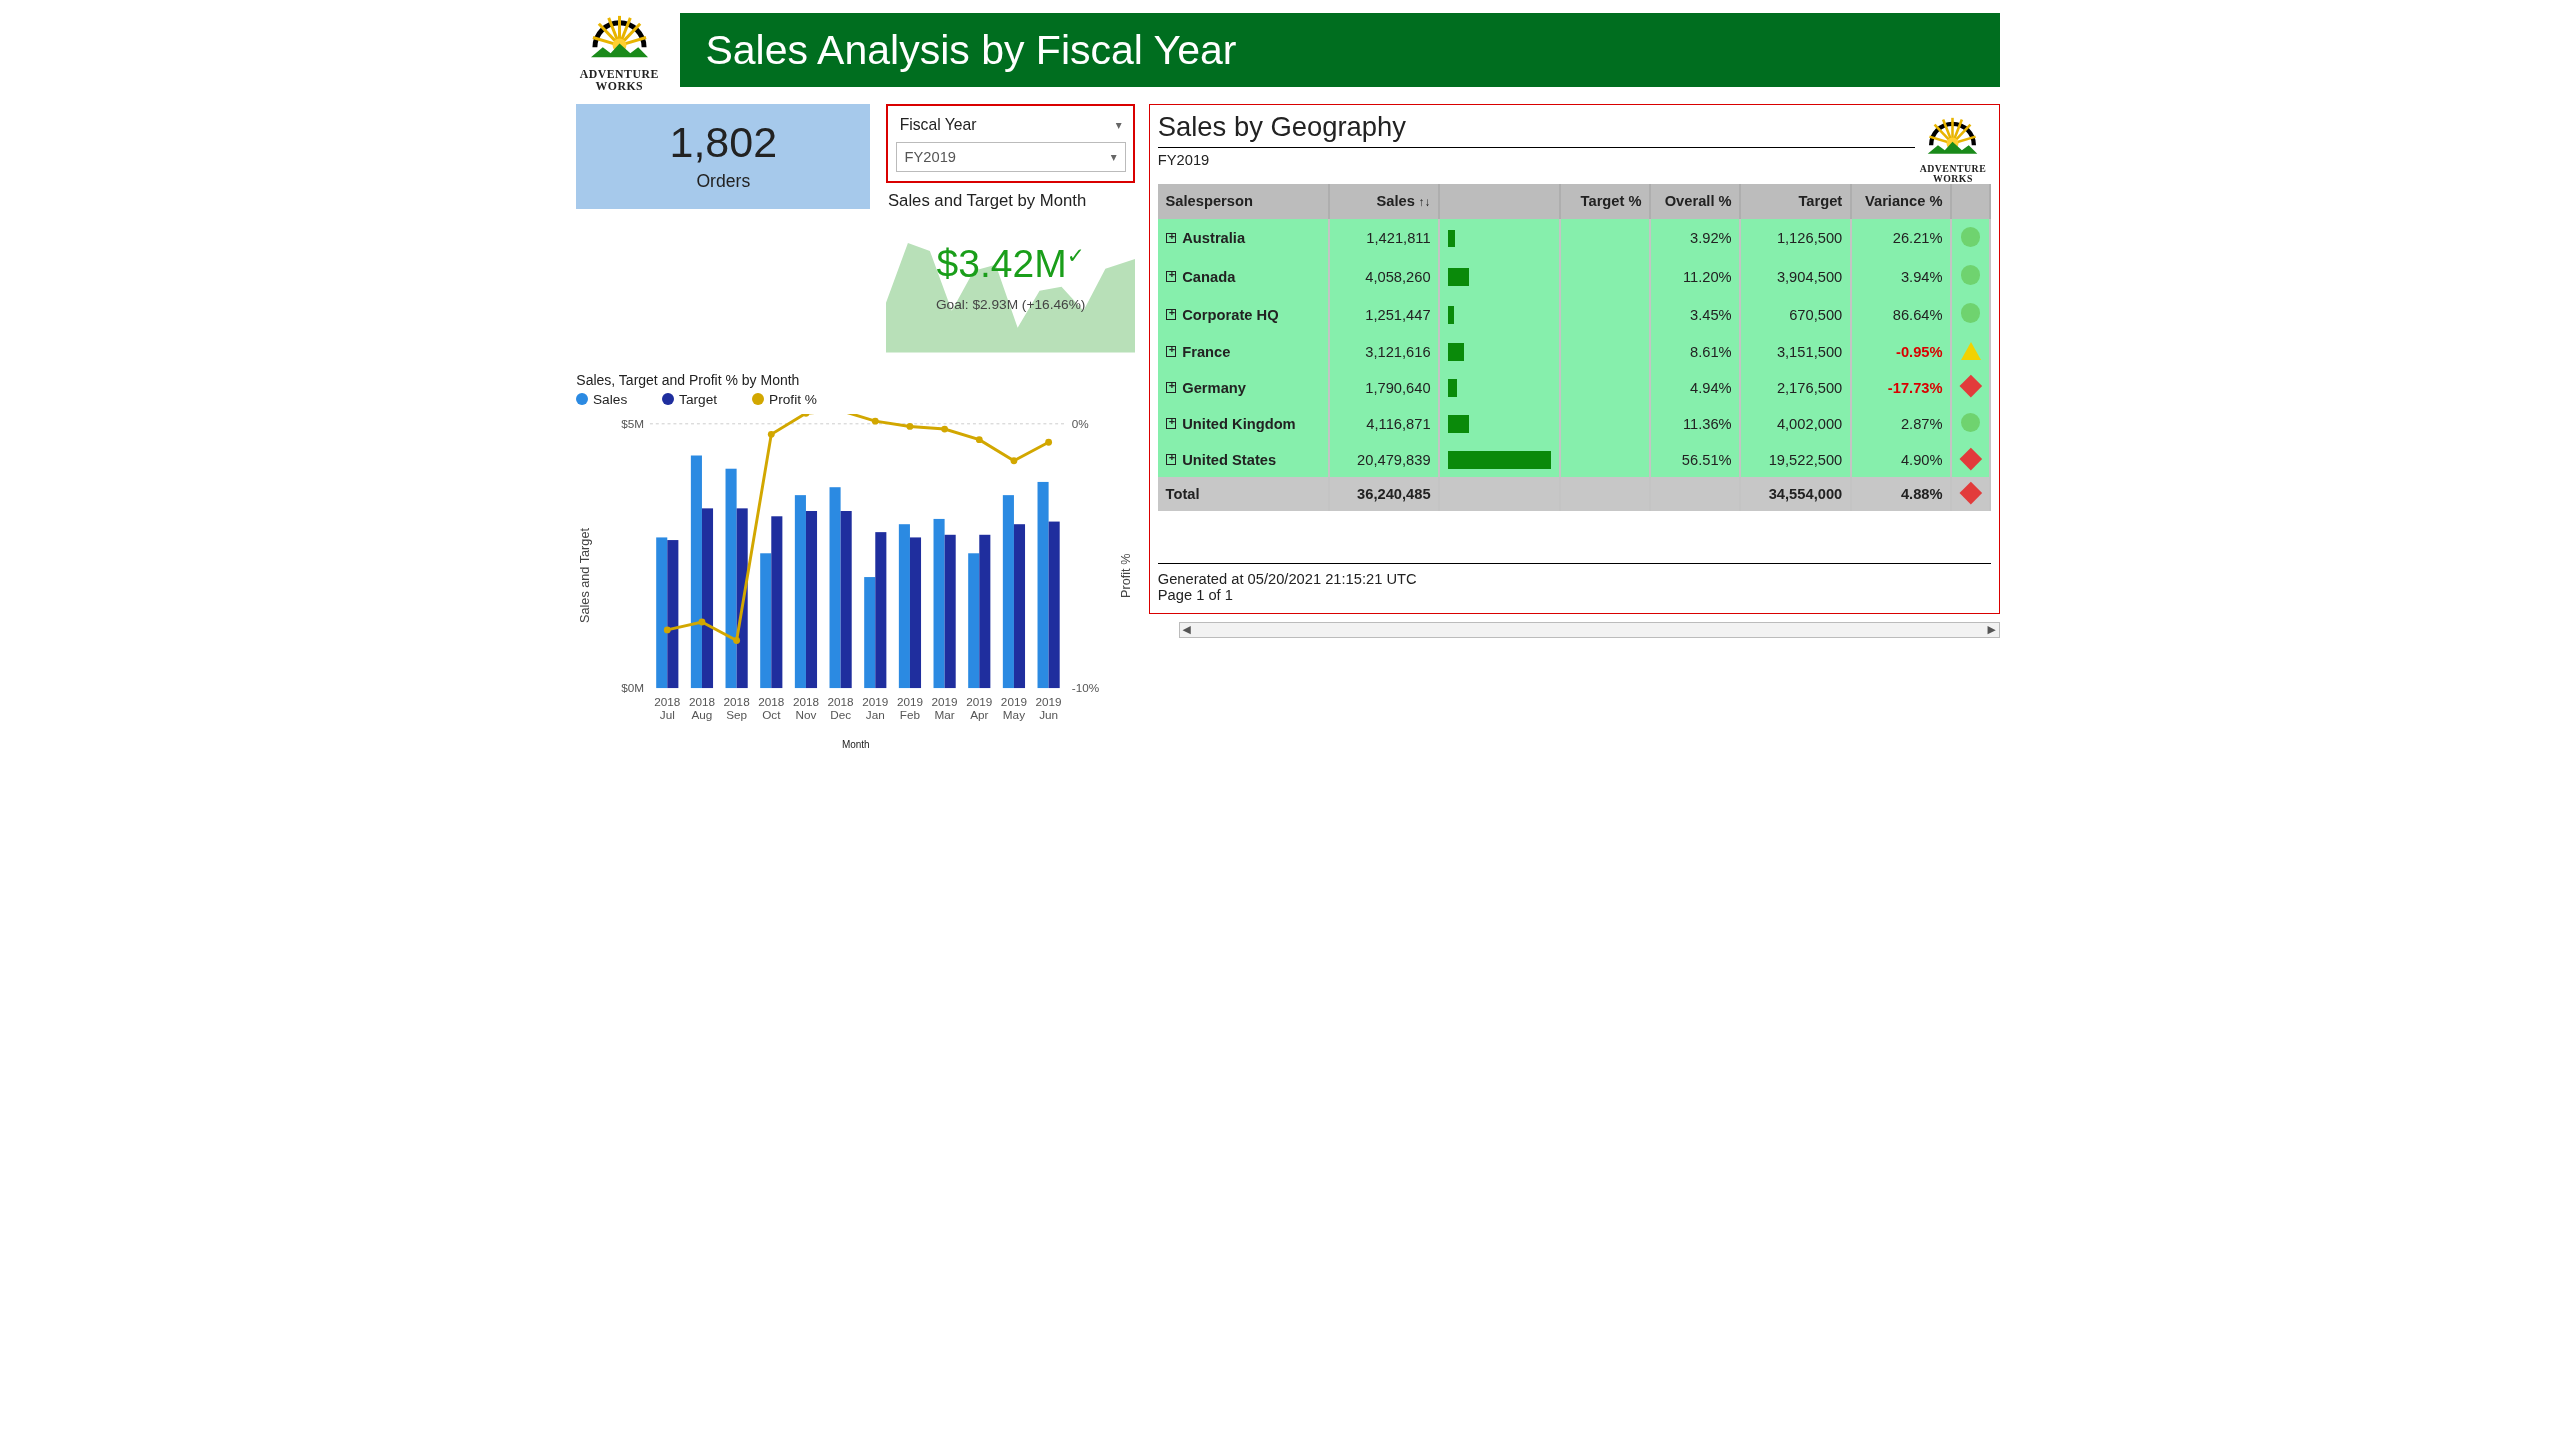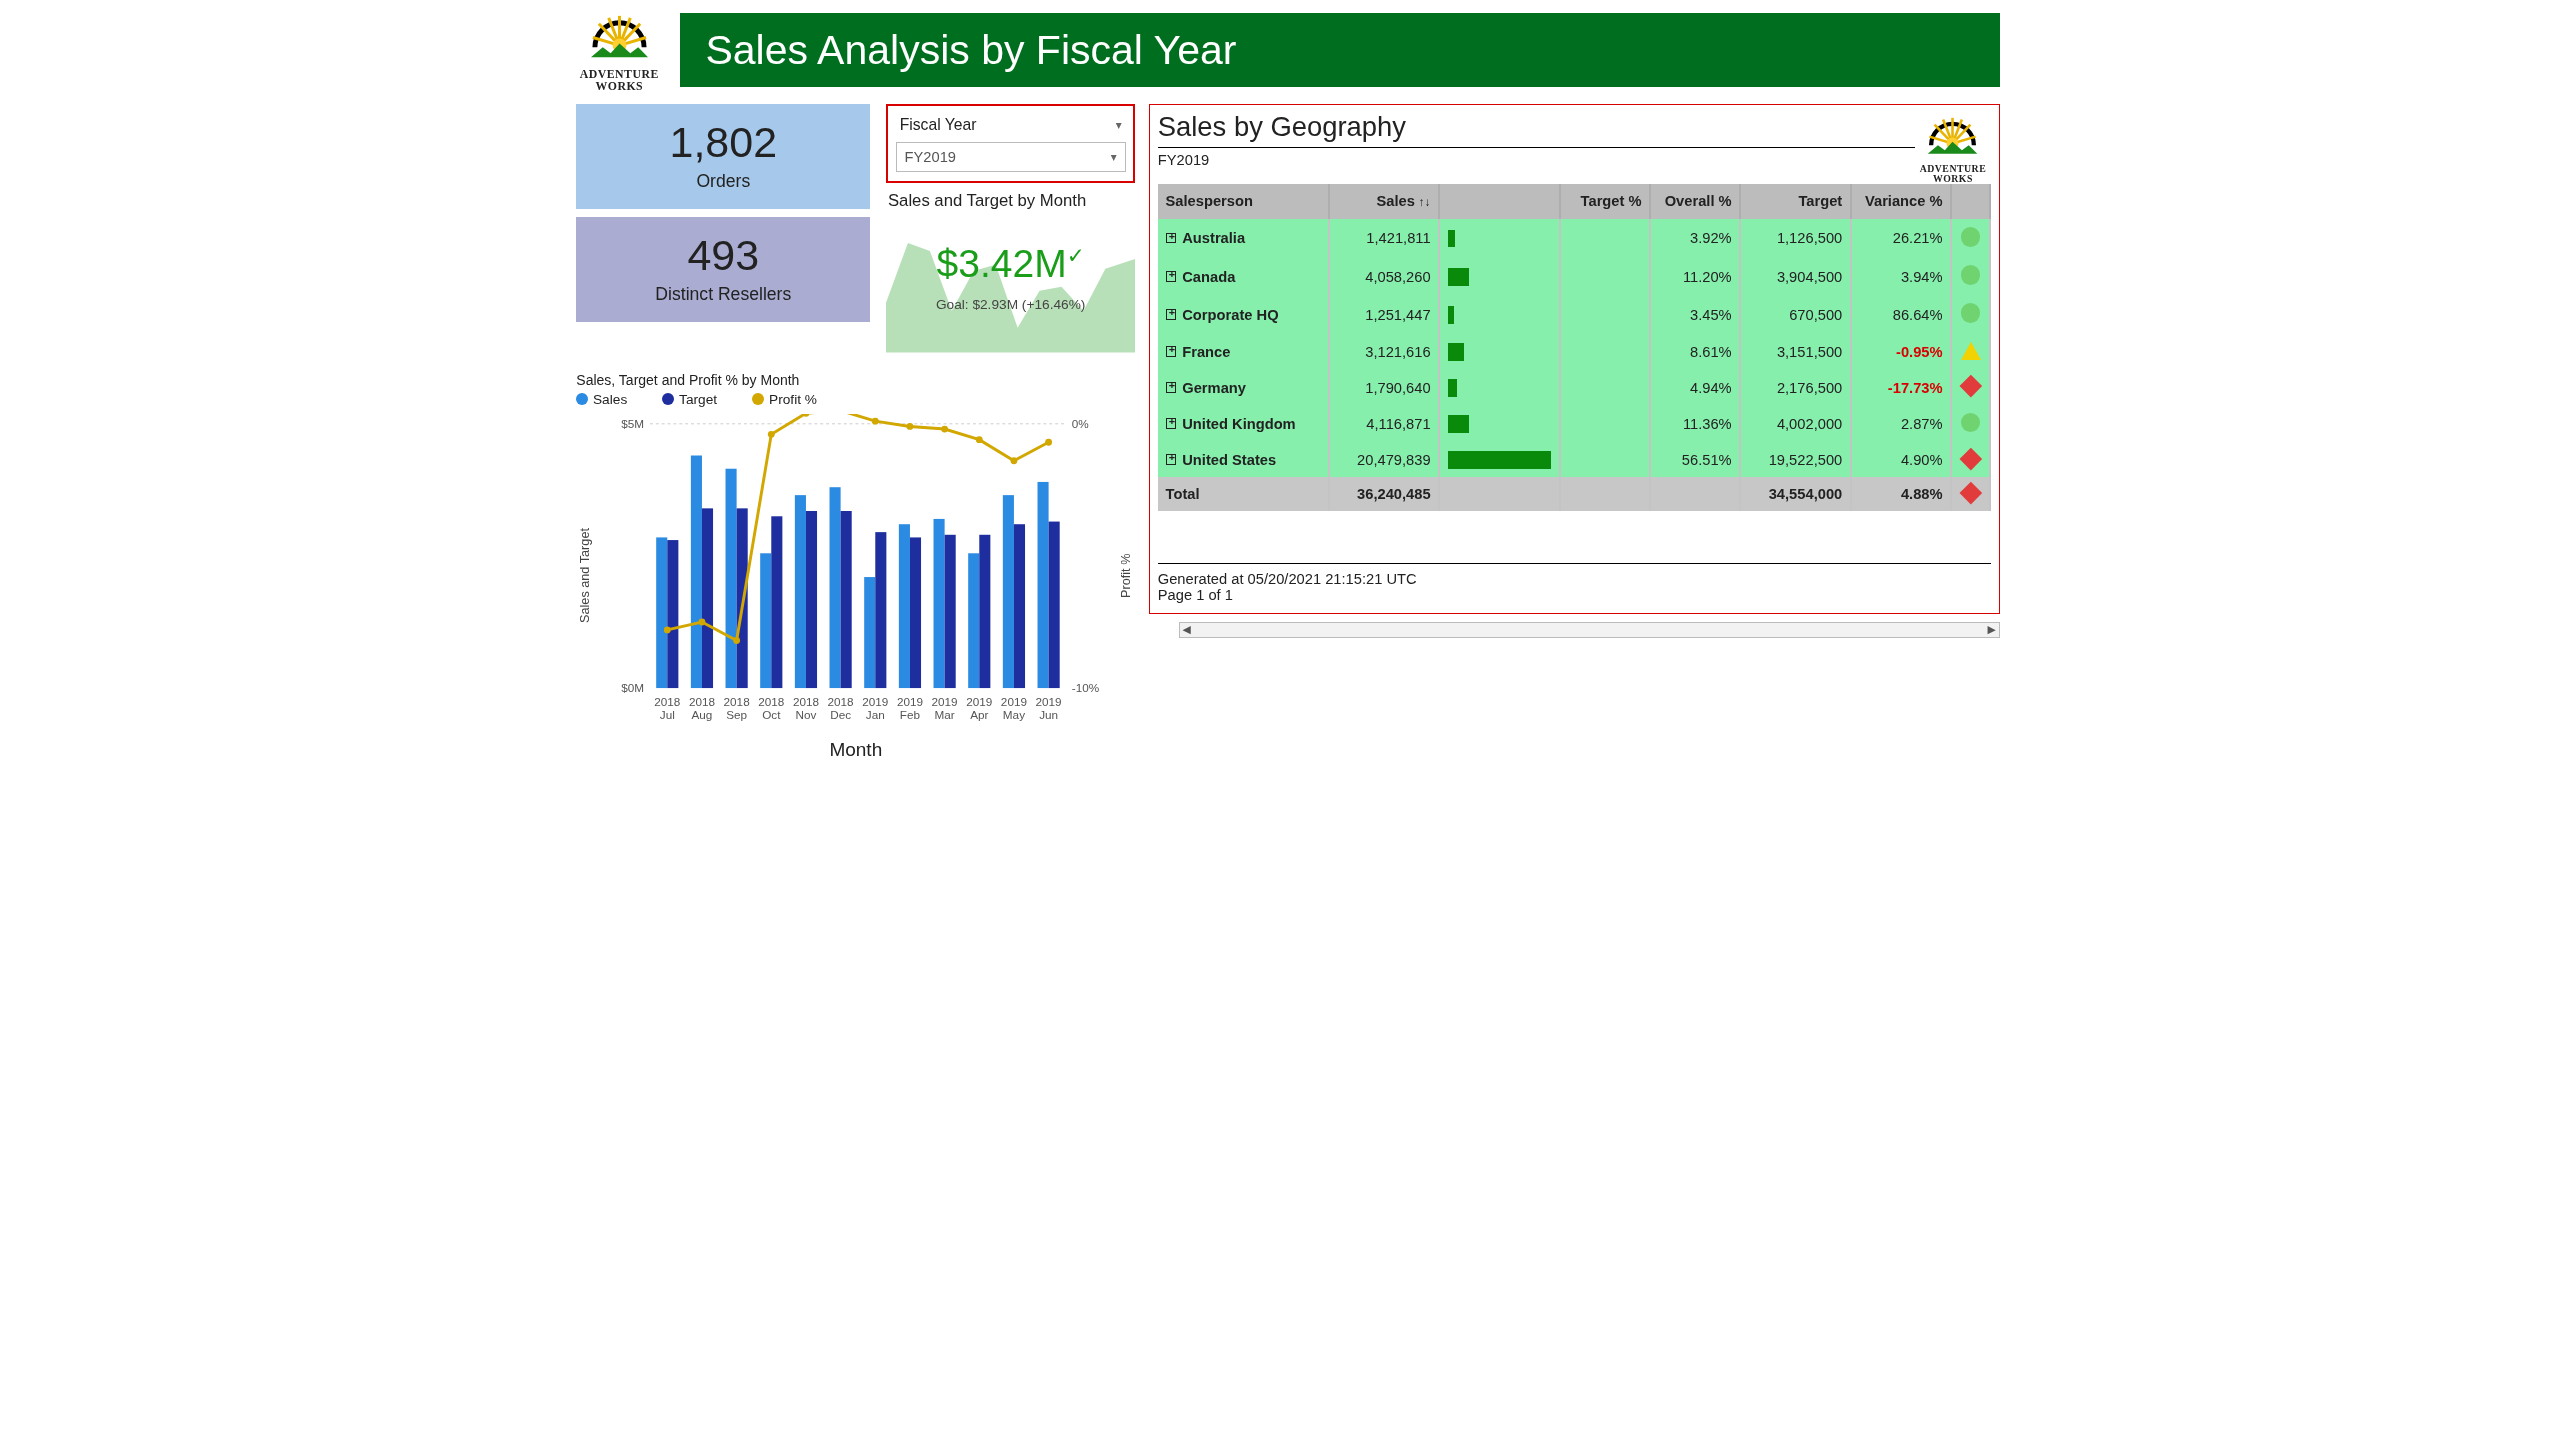--- a/index.html
+++ b/index.html
@@ -47,21 +47,21 @@
   .combo-wrap { display:flex; }
   .y-left-lbl { writing-mode: vertical-rl; transform: rotate(180deg); font-size:12.7px; text-align:center; padding:0 2px; color:#444;}
   .y-right-lbl{ writing-mode: vertical-rl; transform: rotate(180deg); font-size:12.7px; text-align:center; padding:0 2px; color:#444;}
   .combo-svg { flex:1; height: 323px; }
   .axis-txt { font-size:12px; fill:#555; }
   .grid-d   { stroke:#ccc; stroke-dasharray:3 3; stroke-width:1; }
   .bar-s { fill:#2b8ae2; }
   .bar-t { fill:#1f2e9e; }
   .line-p { stroke:#d2a700; stroke-width:3; fill:none; }
   .dot-p  { fill:#d2a700; }
-  .xlabel { font-size:19px; text-align:center; margin-top:2px; }
+  .xlabel { font-size:10px; text-align:center; margin-top:2px; }
 
   
   .geo { border:1.5px solid #d90000; padding:5.9px 7.8px 9.8px 7.8px; min-height:510px; display:flex; flex-direction:column; }
   .geo-head { display:flex; align-items:flex-start; justify-content:space-between; }
   .geo-title { font-size:27.4px; font-weight:400; }
   .geo-hr { border:none; border-top:1.5px solid #000; margin:3.9px 0 3.9px 0; }
   .geo-fy { font-size:14.7px; margin-bottom:9.8px; }
   table.geo-tbl { width:100%; border-collapse:collapse; font-size:14.7px; }
   .geo-tbl th { background:#bcbcbc; font-weight:700; padding:9.8px 7.8px; text-align:right; border-right:2px solid #aeaeae; }
   .geo-tbl th:first-child { text-align:left; }
@@ -112,24 +112,20 @@
   </div>
 
   <div class="upper">
 
     <div class="left-col">
       <div class="kpi-row">
         <div class="cards">
           <div class="card card-blue">
             <div class="card-num">1,802</div>
             <div class="card-lbl">Orders</div>
-          </div>
-          <div class="card card-lilac">
-            <div class="card-num">493</div>
-            <div class="card-lbl">Distinct Resellers</div>
           </div>
         </div>
 
         <div class="slicer-col">
           <div class="slicer">
             <div class="slicer-head">
               <span>Fiscal Year</span>
               <span class="chev">▾</span>
             </div>
             <div class="slicer-val">

